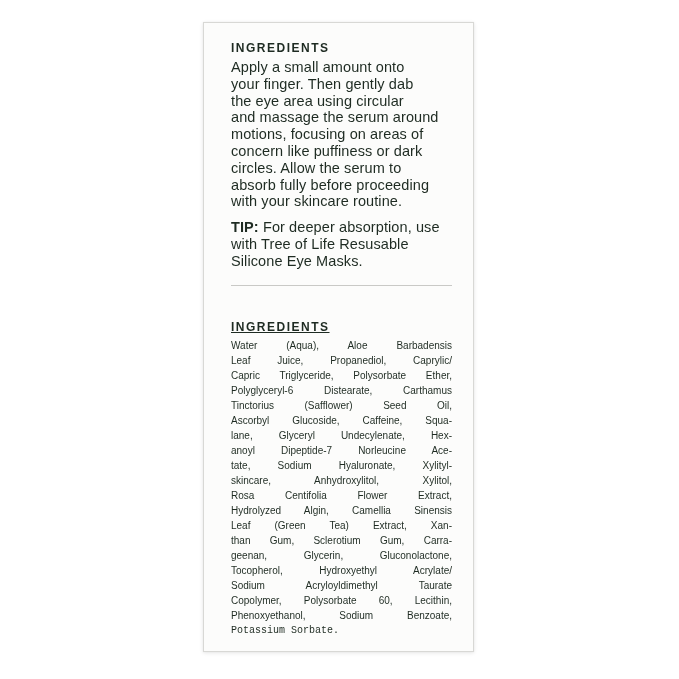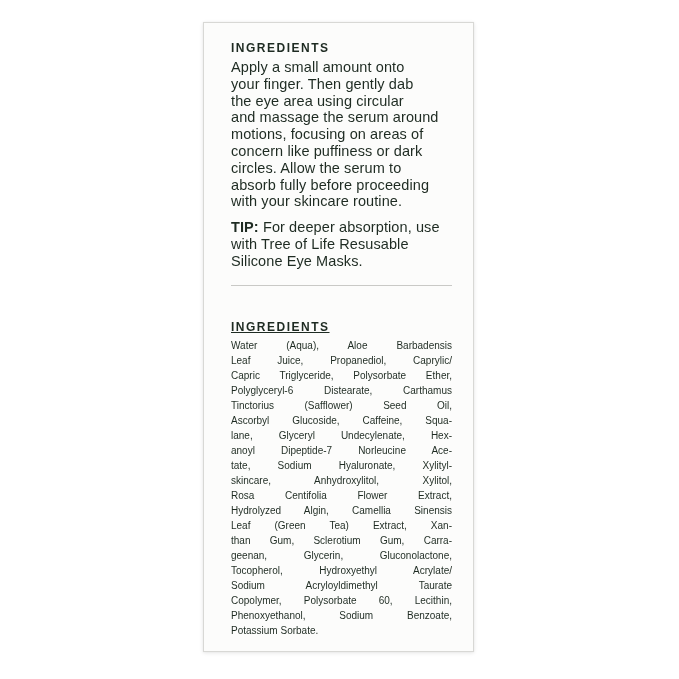--- a/index.html
+++ b/index.html
@@ -57,21 +57,21 @@
   .ing-heading { margin-top: 35px; text-decoration: underline; }
   .ing-body {
     margin-top: 5px;
     font-size: 10px;
     line-height: 15px;
   }
   .ing-body .just {
     text-align: justify;
     text-align-last: justify;
   }
-  .ing-body .last { text-align: left; }
+  .ing-body .last { text-align: left; font-family: Liberation Mono, monospace; }
 </style>
 </head>
 <body>
 
 <div class="stage">
   <div class="panel">
 
     <div class="sec-heading">INGREDIENTS</div>
 
     <div class="dir-body">

